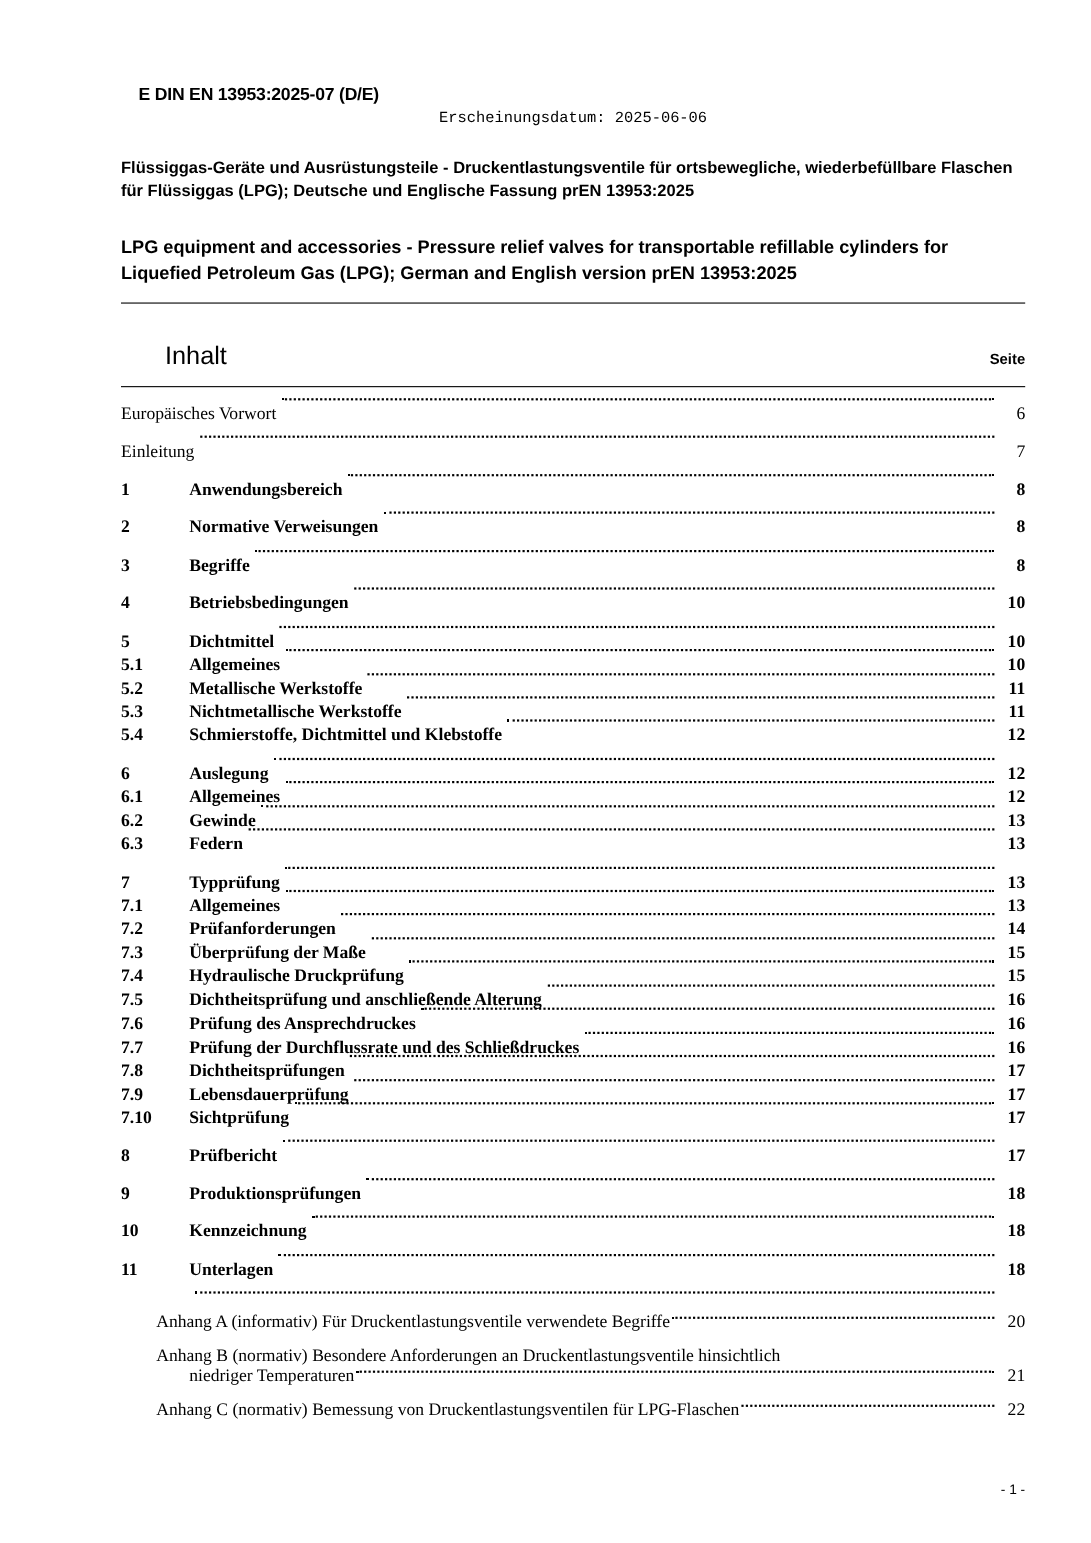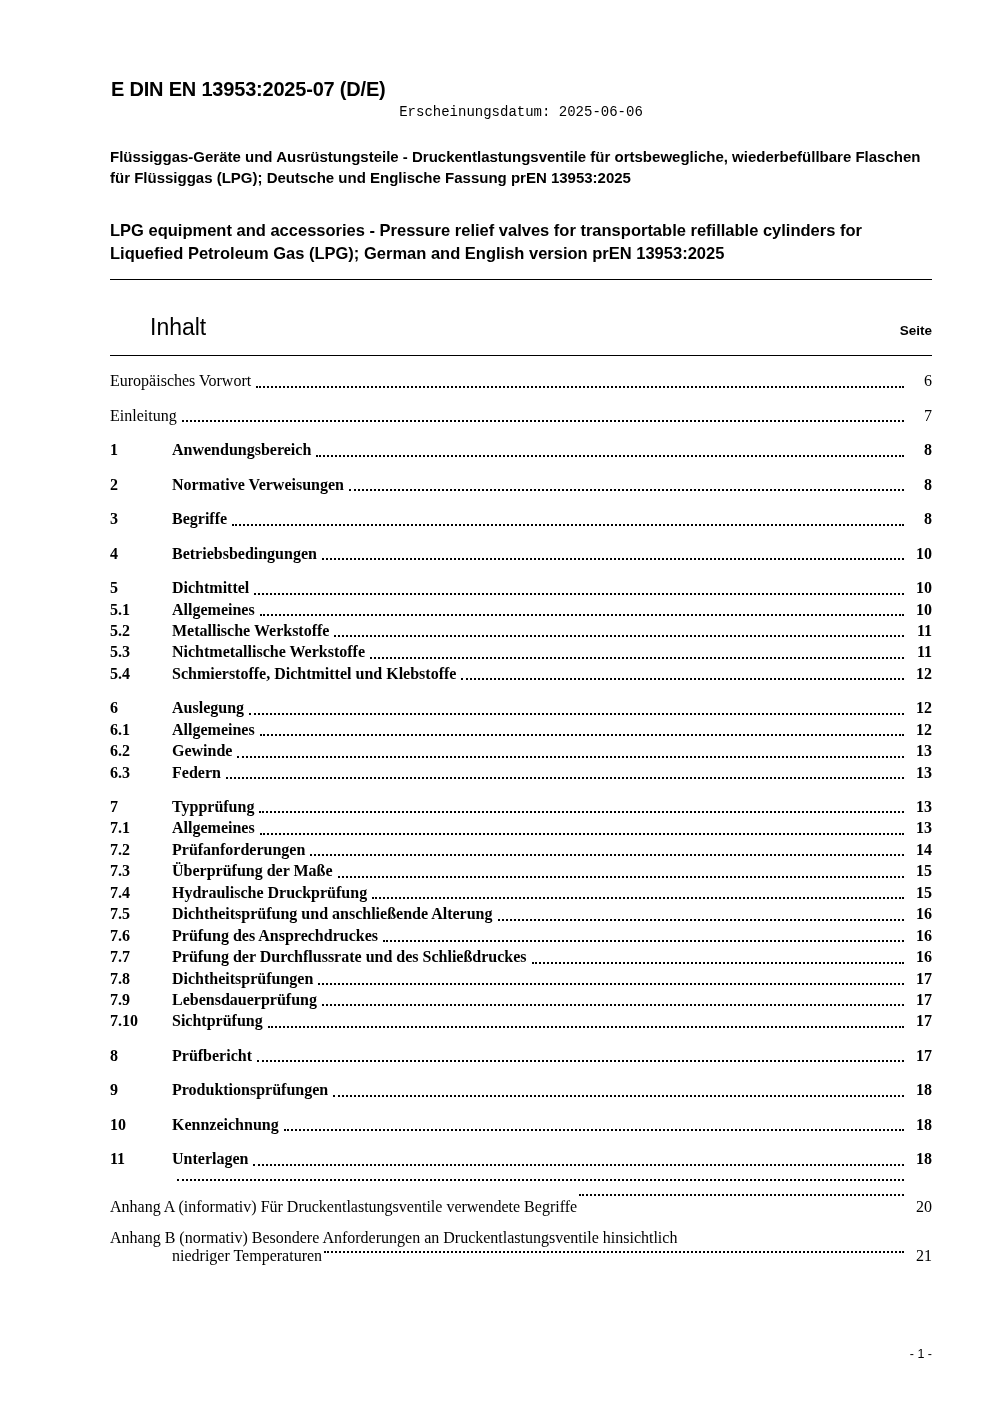--- a/index.html
+++ b/index.html
@@ -20,24 +20,24 @@
     width: 992px;
     height: 1403px;
     box-sizing: border-box;
     padding: 78px 60px 0 110px;
   }
 
   
   .doc-number {
     font-family: "Liberation Sans", sans-serif;
     font-weight: bold;
-    font-size: 20px;
+    font-size: 16px;
     letter-spacing: -0.2px;
     line-height: 1.1;
-    margin: 0 0 4px 1px;
+    margin: 0 0 4px 16px;
   }
   .doc-date {
     font-family: Liberation Mono, monospace;
     font-size: 14px;
     margin: 0 0 26px 0;
     text-align: center;
   }
   .title-de {
     font-family: "Liberation Sans", sans-serif;
     font-weight: bold;
@@ -87,21 +87,21 @@
     margin: 14px 0 14px 0;
   }
 
   
   .toc {
     width: 822px;
     font-size: 16px;
   }
   .toc-row {
     display: flex;
-    align-items: flex-end;
+    align-items: flex-start;
     width: 100%;
     line-height: 1.34;
   }
   .toc-row.bold { font-weight: bold; }
   .toc-row.gap { margin-top: 13px; }
 
   .num {
     flex: 0 0 auto;
     width: 62px;
   }
@@ -122,21 +122,22 @@
   .pg {
     flex: 0 0 auto;
     width: 26px;
     text-align: right;
   }
 
   
   .annex-block { width: 822px; margin-top: 13px; }
   .annex-line1 {
     display: flex;
-    align-items: flex-start;
+    align-items: center;
+    margin-left: 32px;
   }
   .annex-line2 {
     display: flex;
     align-items: center;
     padding-left: 62px;
   }
   .annex-text { flex: 0 0 auto; white-space: nowrap; }
 
   
   .footer {
@@ -396,18 +397,25 @@
       <div class="annex-line1">
         <span class="annex-text">Anhang B (normativ)  Besondere Anforderungen an Druckentlastungsventile hinsichtlich</span>
       </div>
       <div class="annex-line2">
         <span class="annex-text">niedriger Temperaturen</span>
         <span class="dots"></span>
         <span class="pg">21</span>
       </div>
     </div>
 
+    <div class="annex-block">
+      <div class="annex-line1">
+        <span class="annex-text">Anhang C (normativ)  Bemessung von Druckentlastungsventilen für LPG-Flaschen</span>
+        <span class="dots"></span>
+        <span class="pg">22</span>
+      </div>
+    </div>
 
   </div>
 
   <div class="footer">- 1 -</div>
 
 </div>
 
 </body></html>

